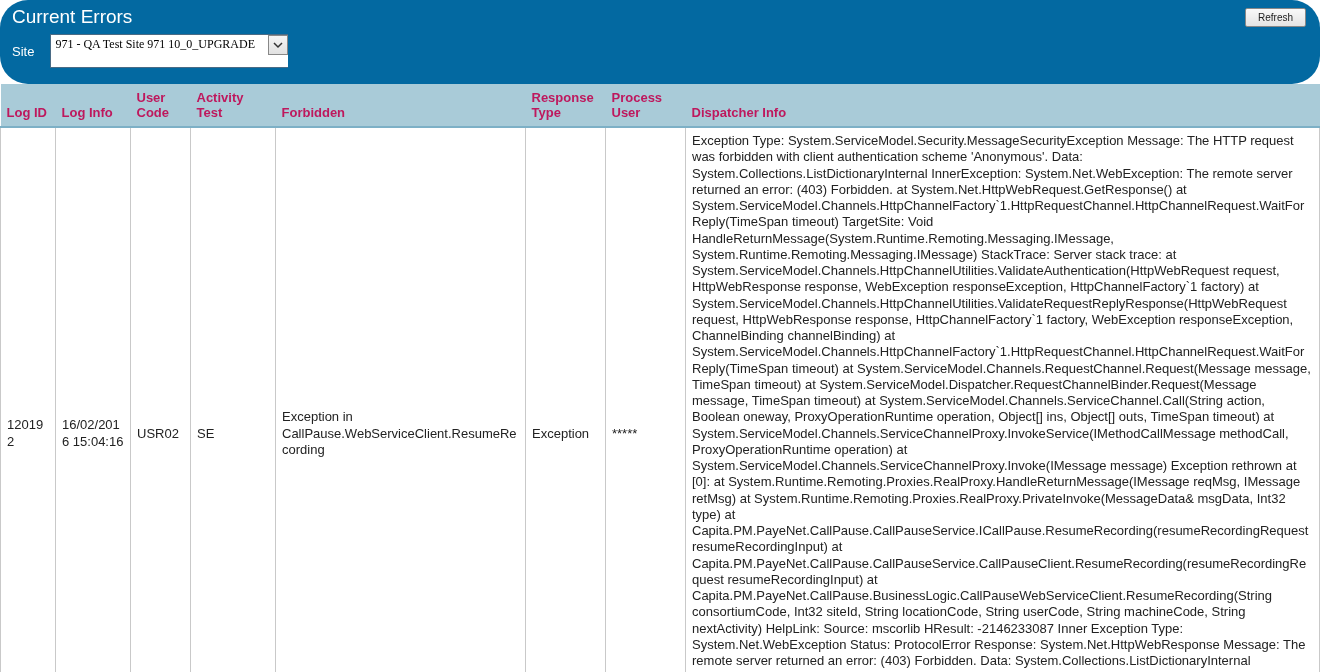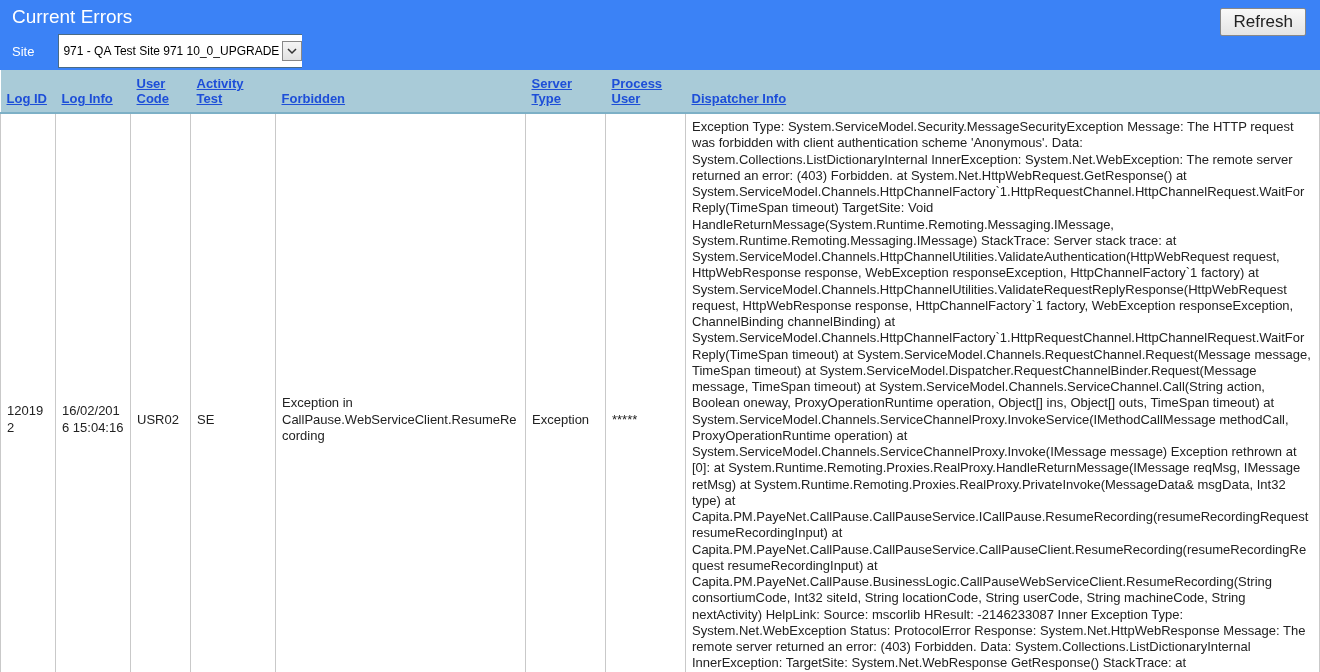--- a/index.html
+++ b/index.html
@@ -5,45 +5,47 @@
   * { box-sizing: border-box; }
   html, body {
     margin: 0; padding: 0;
     font-family: "Segoe UI", Tahoma, Arial, sans-serif;
     font-size: 13px;
     color: #222;
     background: #fff;
     width: 1320px;
   }
   .header {
-    background: #3b82f6;
+    background: #0369a1;
     color: #fff;
-    padding: 6px 12px 2px 12px;
+    padding: 6px 12px 16px 12px;
     position: relative;
+    border-radius: 28px;
   }
   .header-title {
     font-size: 19px;
     font-weight: 300;
     margin-bottom: 6px;
   }
   .site-row {
     display: flex;
     align-items: center;
-    gap: 24px;
+    gap: 16px;
     font-size: 13px;
   }
   .site-label { }
   .site-select-wrap {
     position: relative;
     background: #fff;
     border: 1px solid #4a6b85;
     border-right: none;
     height: 34px;
     display: flex;
-    align-items: center;
+    align-items: flex-start;
+    font-family: Liberation Serif, serif;
   }
   .site-select {
     color: #000;
     font-size: 12px;
     padding: 2px 4px 2px 4px;
     min-width: 218px;
     white-space: nowrap;
     overflow: hidden;
   }
   .site-select-btn {
@@ -55,21 +57,21 @@
   }
   .site-select-btn svg { width: 10px; height: 10px; }
   .refresh-btn {
     position: absolute;
     right: 14px;
     top: 8px;
     background: linear-gradient(#f9f9f9,#e4e4e4);
     border: 1px solid #888;
     border-radius: 2px;
     padding: 3px 12px;
-    font-size: 17px;
+    font-size: 10px;
     color: #222;
     cursor: pointer;
   }
 
   table.err-table {
     border-collapse: collapse;
     width: 100%;
     table-layout: fixed;
   }
   thead tr {
@@ -77,22 +79,21 @@
   }
   th {
     text-align: left;
     font-weight: 400;
     padding: 6px 6px;
     font-size: 13px;
     vertical-align: bottom;
     border-bottom: 2px solid #7db0c6;
   }
   th a {
-    color: #1d4ed8;
-    text-decoration: underline;
+    color: #be185d;
     cursor: pointer;
     font-weight: 600;
   }
   tbody td {
     border: 1px solid #c9c9c9;
     padding: 5px 6px;
     font-size: 13px;
     vertical-align: middle;
     word-wrap: break-word;
     overflow-wrap: break-word;
@@ -137,21 +138,21 @@
       <col class="c-pcode">
       <col class="c-info">
   </colgroup>
   <thead>
     <tr>
       <th><a>Log ID</a></th>
       <th><a>Log Info</a></th>
       <th><a>User Code</a></th>
       <th><a>Activity Test</a></th>
       <th><a>Forbidden</a></th>
-      <th><a>Server Type</a></th>
+      <th><a>Response Type</a></th>
       <th><a>Process User</a></th>
       <th><a>Dispatcher Info</a></th>
     </tr>
   </thead>
   <tbody>
     <tr>
       <td>120192</td>
       <td>16/02/2016 15:04:16</td>
       <td>USR02</td>
       <td>SE</td>

